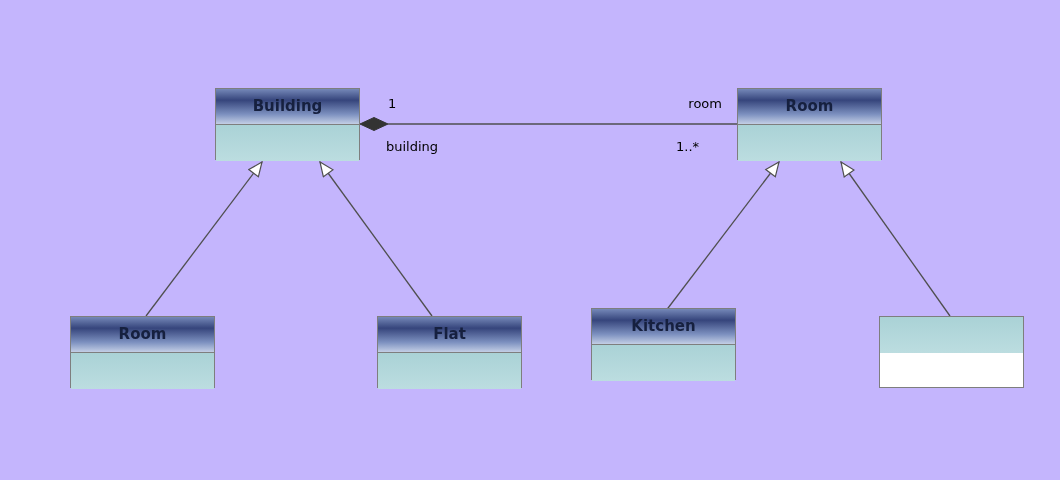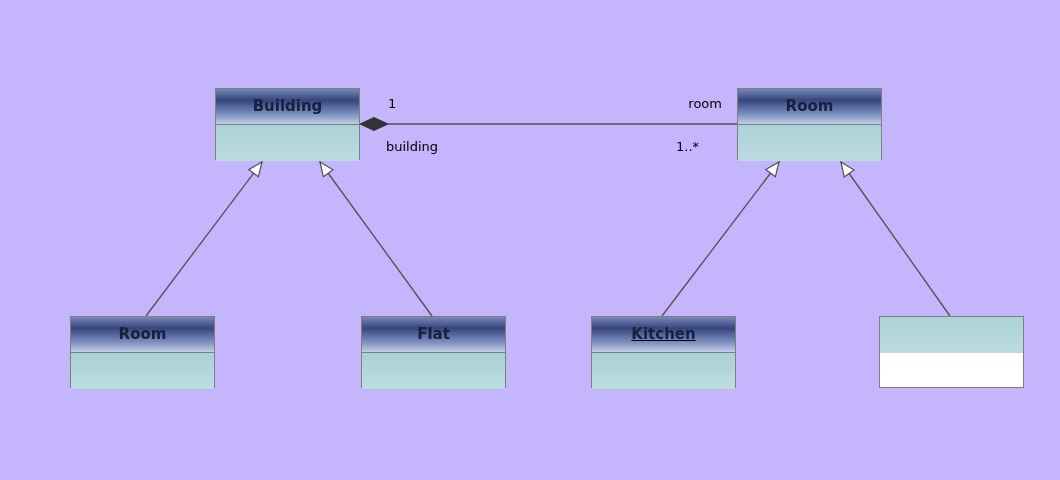--- a/index.html
+++ b/index.html
@@ -81,26 +81,26 @@
   <div class="uml-class" style="left:737px; top:88px;">
     <div class="uml-class-header">Room</div>
     <div class="uml-class-body"></div>
   </div>
 
   <div class="uml-class" style="left:70px; top:316px;">
     <div class="uml-class-header">Room</div>
     <div class="uml-class-body"></div>
   </div>
 
-  <div class="uml-class" style="left:361px; top:316px;">
+  <div class="uml-class" style="left:377px; top:316px;">
     <div class="uml-class-header">Flat</div>
     <div class="uml-class-body"></div>
   </div>
 
-  <div class="uml-class" style="left:591px; top:316px;text-decoration:underline;">
+  <div class="uml-class" style="left:591px; top:308px;">
     <div class="uml-class-header">Kitchen</div>
     <div class="uml-class-body"></div>
   </div>
 
   <div class="uml-class" style="left:879px; top:316px;">
     <div class="uml-class-body"></div>
   </div>
 
   <span class="edge-label" style="left:388px; top:96px;">1</span>
   <span class="edge-label" style="left:386px; top:139px;">building</span>

